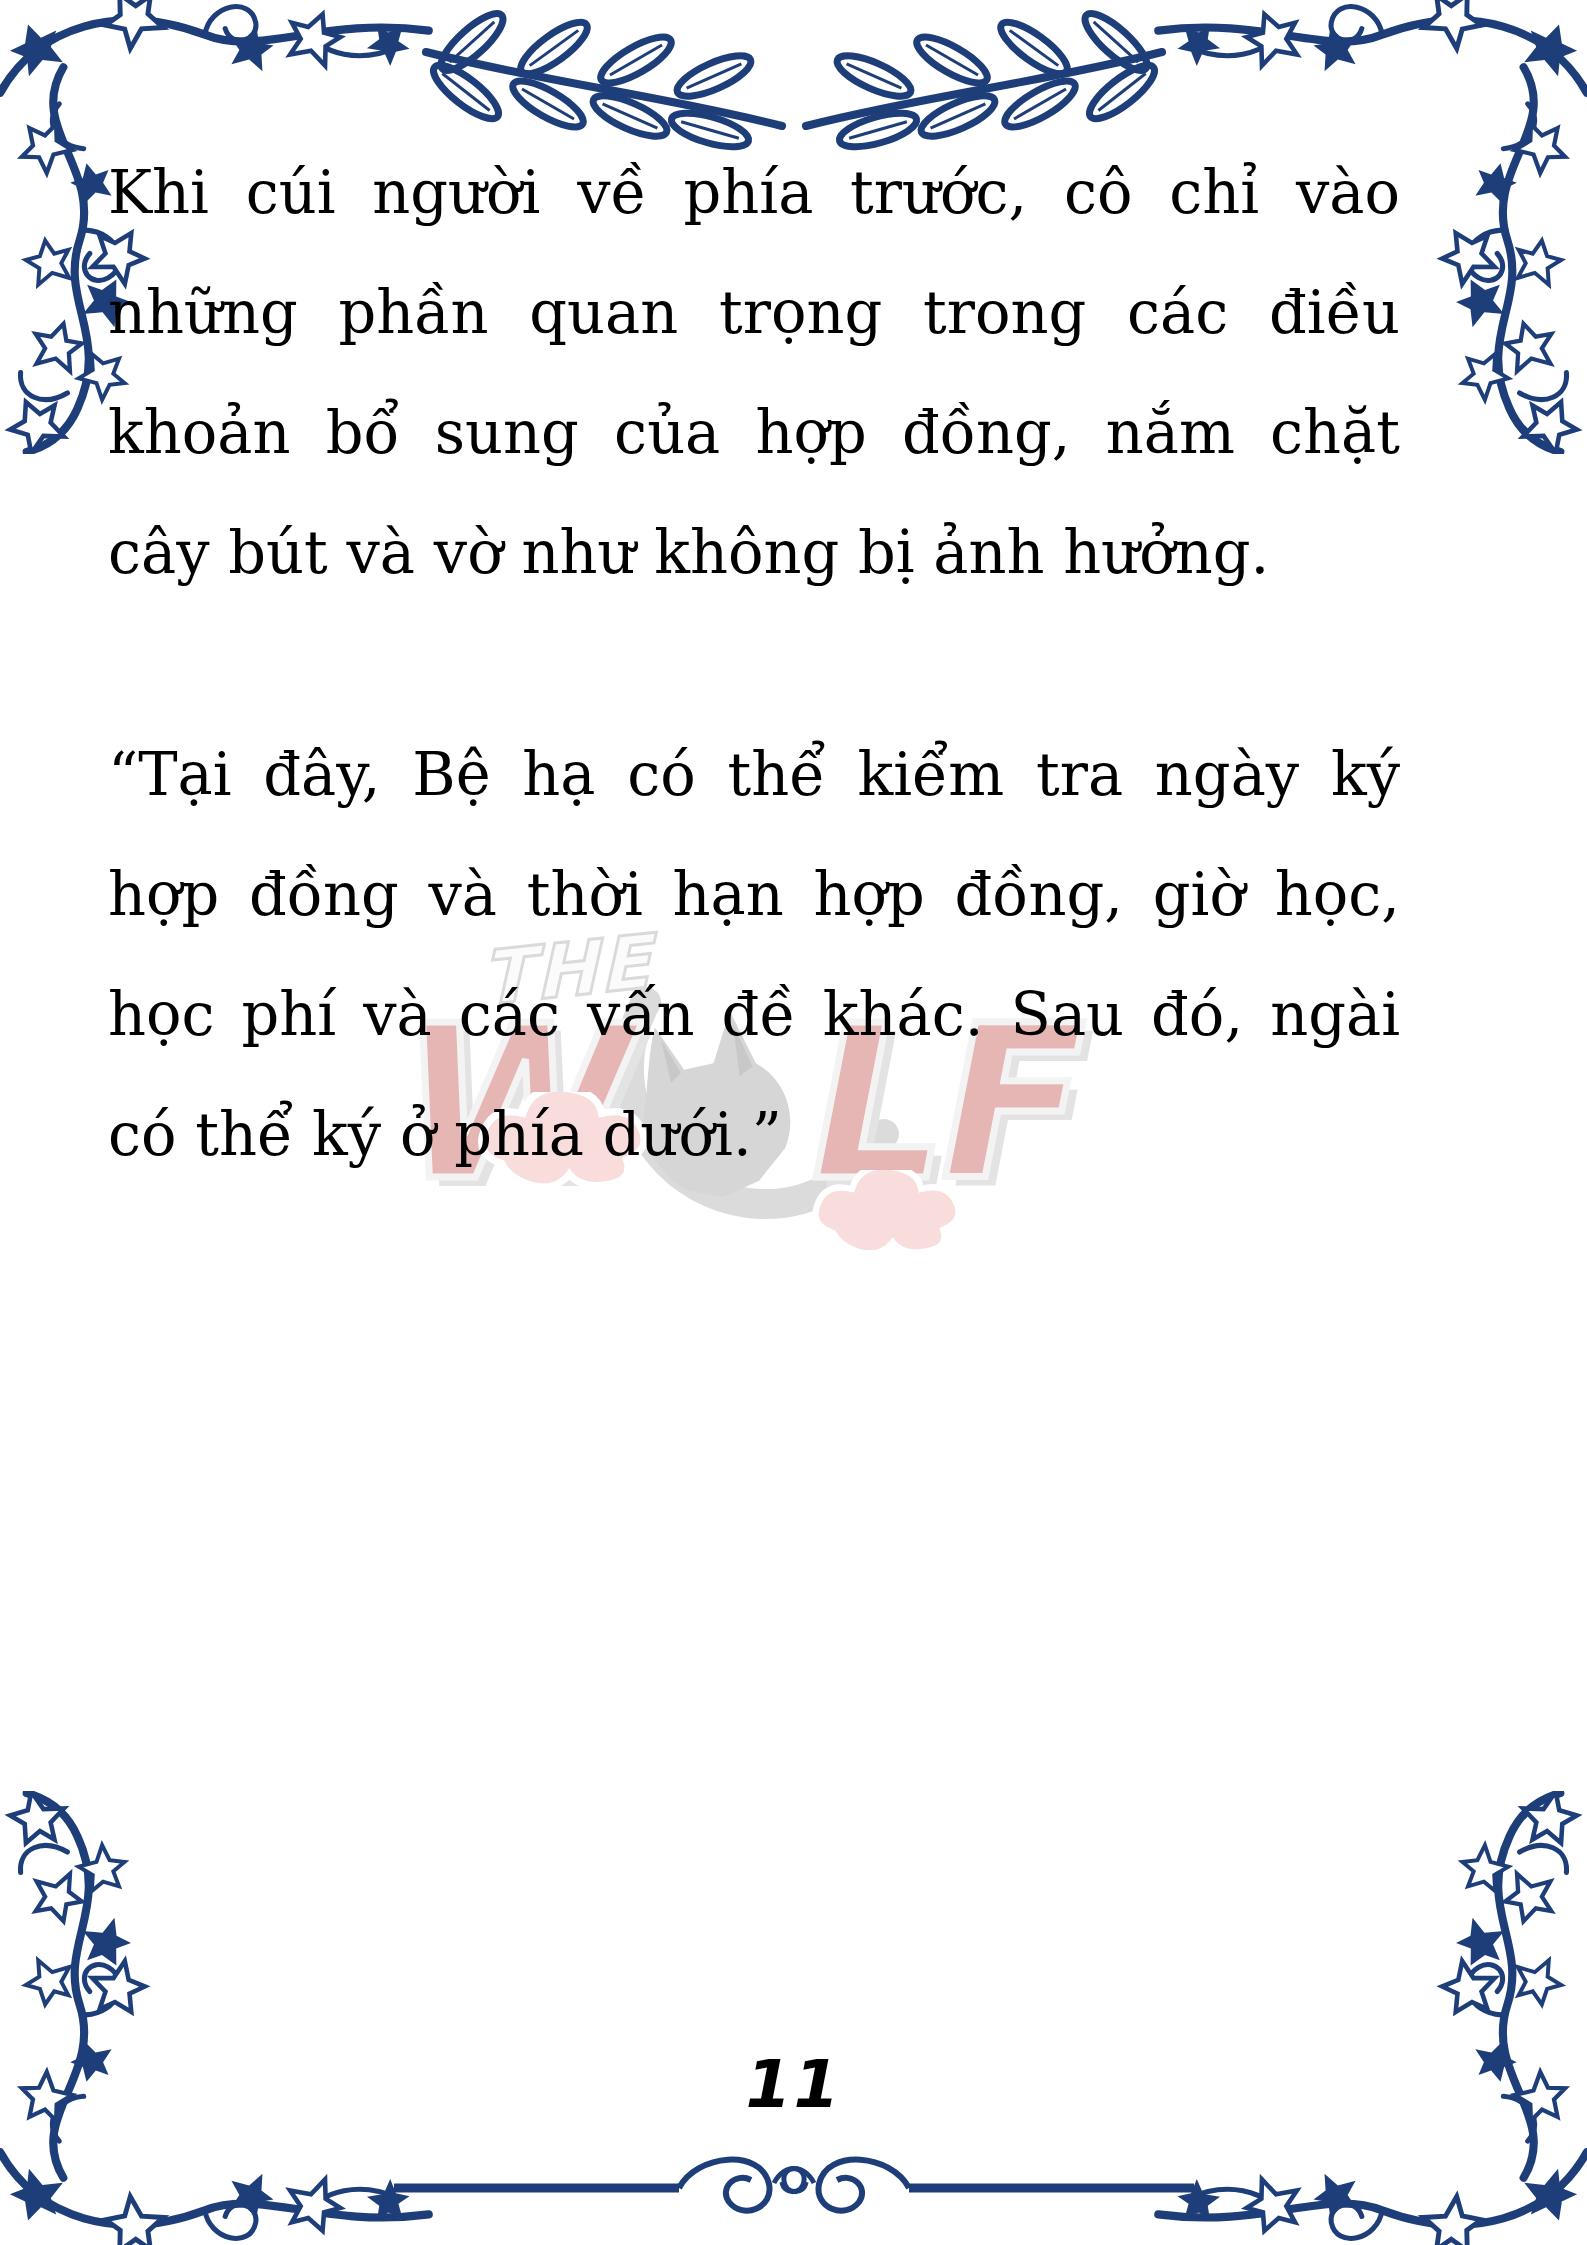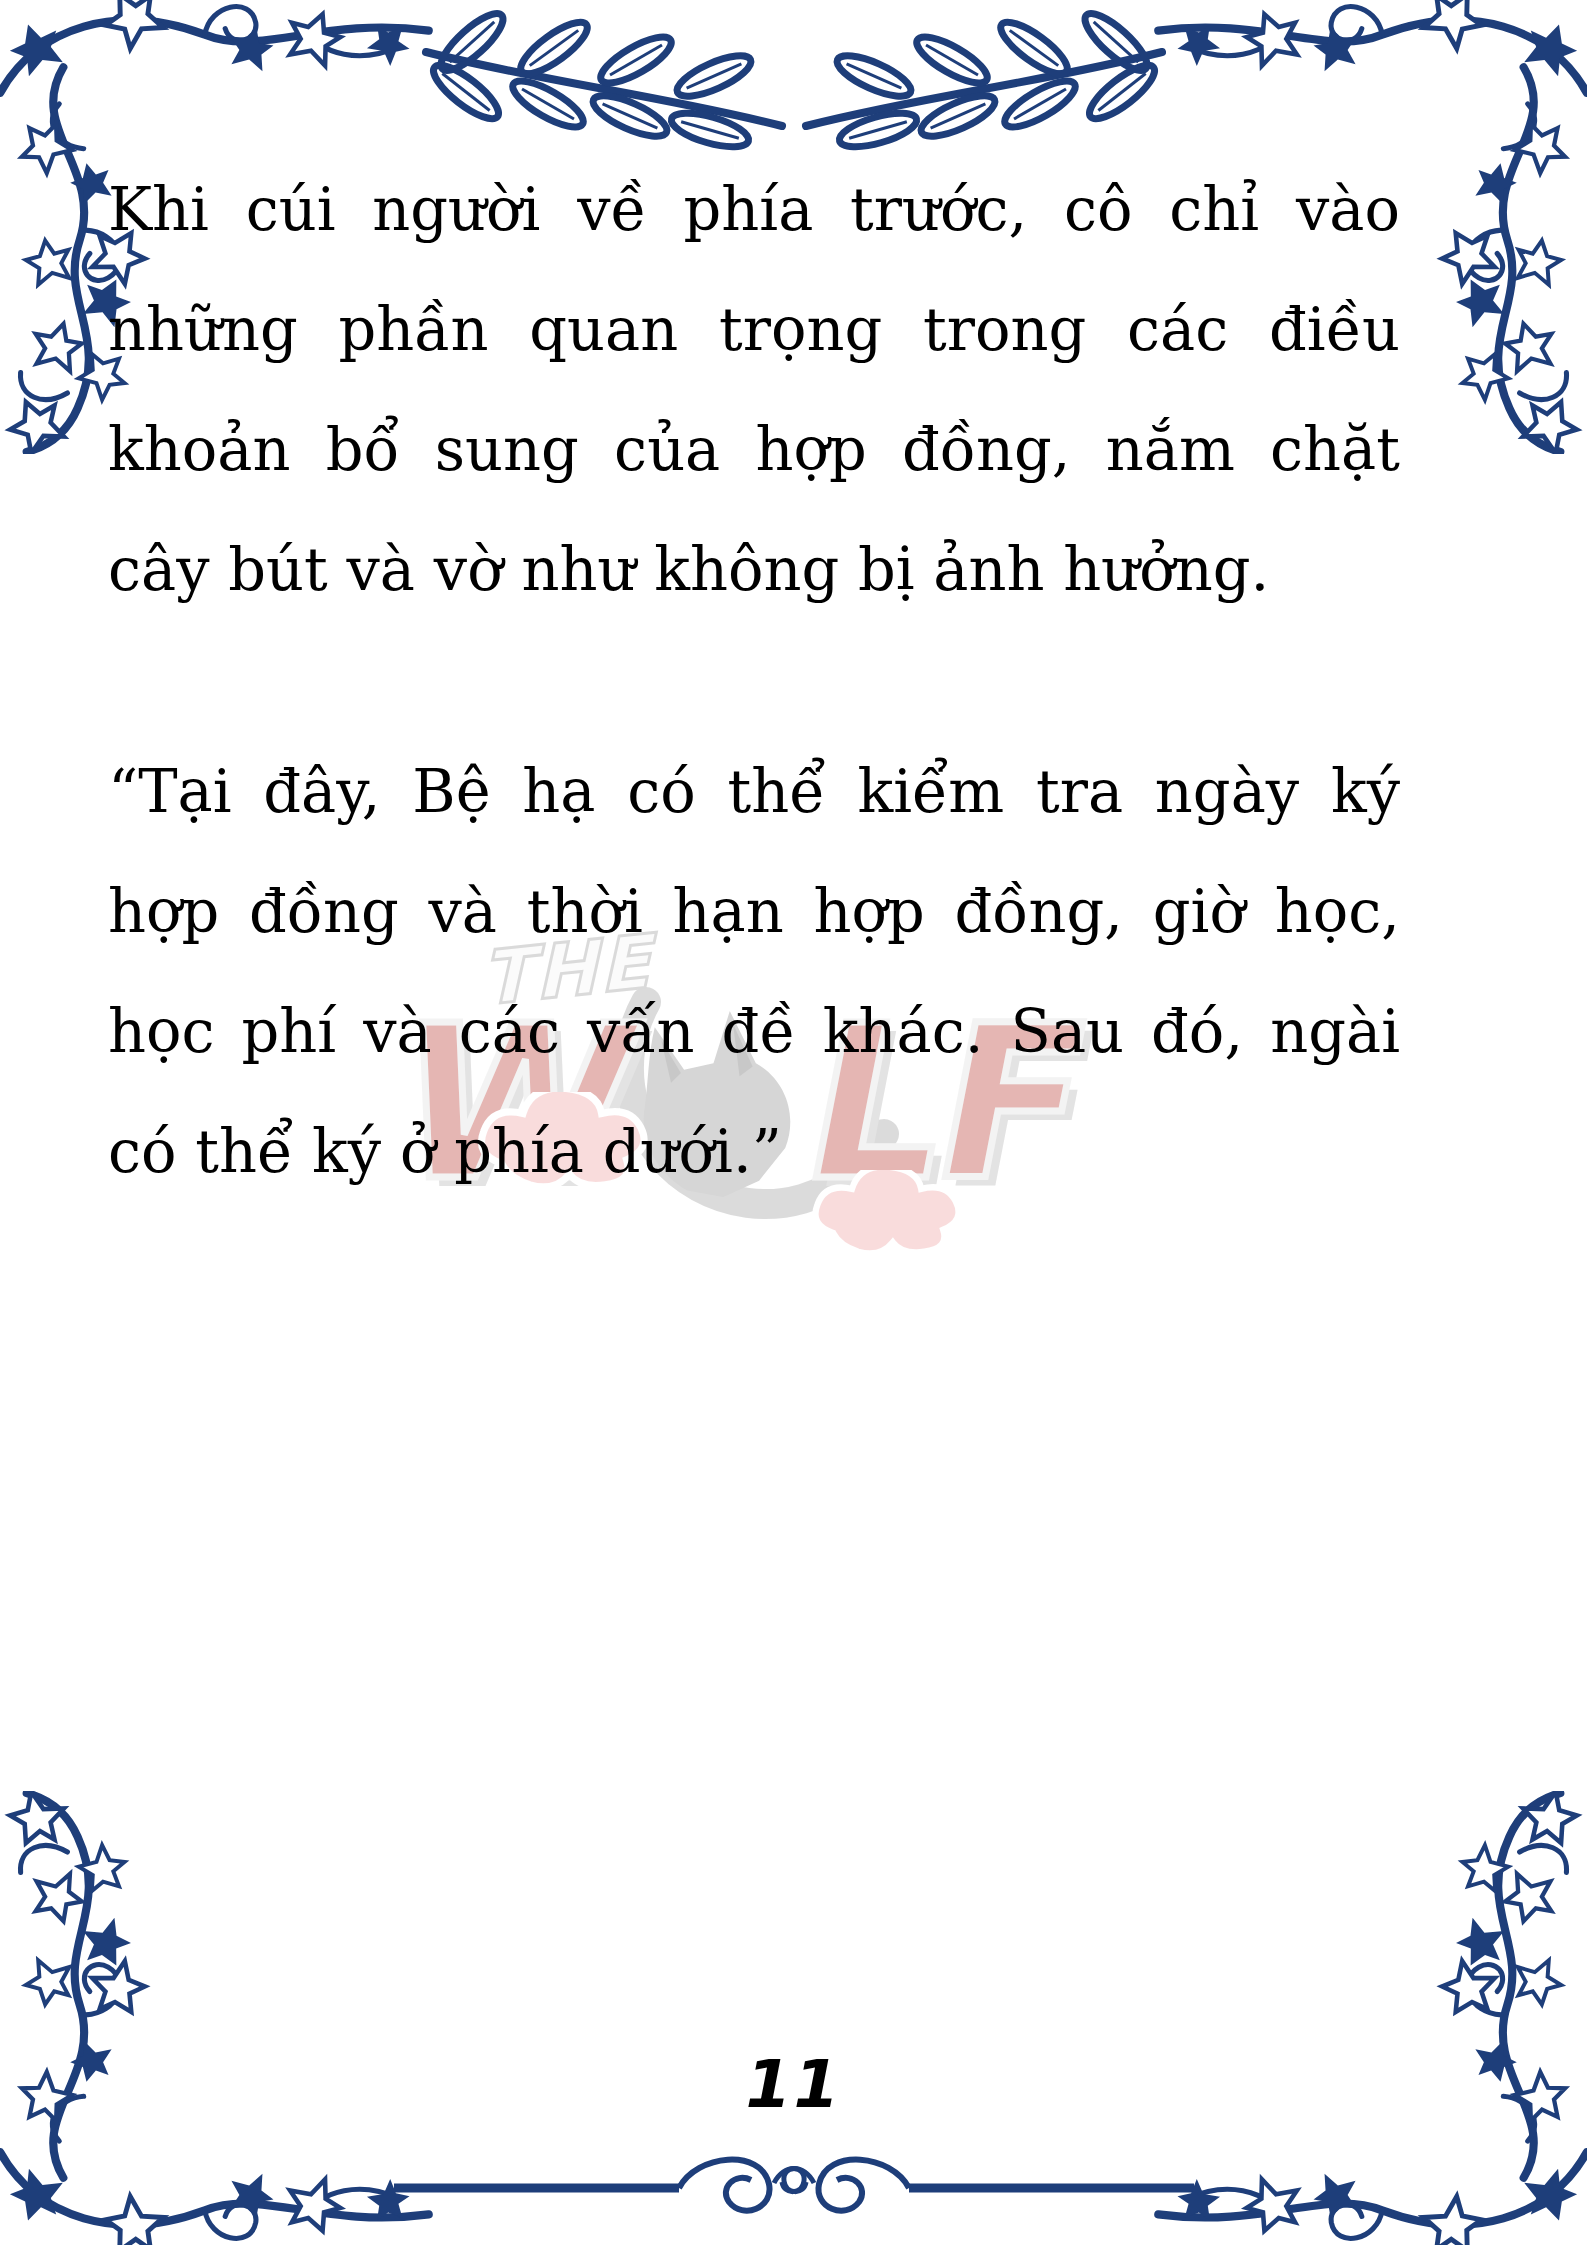--- a/index.html
+++ b/index.html
@@ -32,21 +32,21 @@
   .wm-big{font-family:"DejaVu Sans", sans-serif;font-style:italic;font-weight:bold;
       font-size:212px;line-height:1;color:#c2524b;letter-spacing:-6px;
       -webkit-text-stroke:7px #e4e4e4;
       text-shadow:10px 9px 0 #bdbdbd;}
   .wm-wolf{width:196px;height:212px;margin:0 -6px;}
   .wm-cloud{position:absolute;}
   .wm-cloud.c1{left:58px;top:180px;width:230px;height:100px;}
   .wm-cloud.c2{left:396px;top:258px;width:200px;height:88px;}
   
   .content{
-    position:absolute;left:108px;top:150px;width:1292px;z-index:2;
+    position:absolute;left:108px;top:133px;width:1292px;z-index:2;
     font-size:59px;line-height:120px;color:#000;
     text-align:justify;
   }
   .content p{margin:0 0 102px 0;}
   .content p:last-child{margin-bottom:0;}
   
   .page-number{
     position:absolute;left:0;right:0;top:2052px;z-index:2;
     text-align:center;color:#000;
     font-family:"DejaVu Sans", sans-serif;

